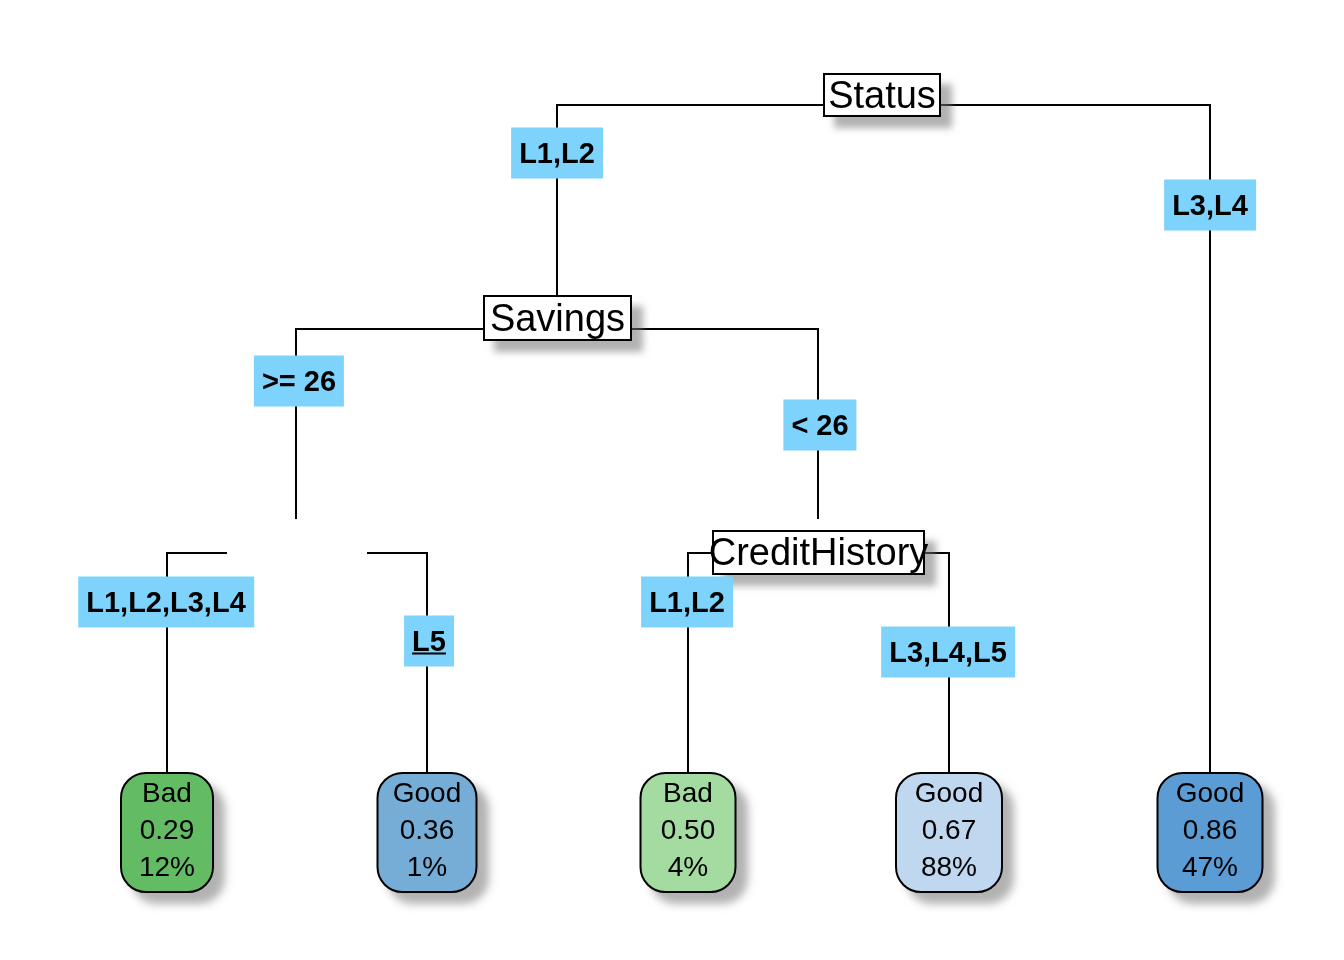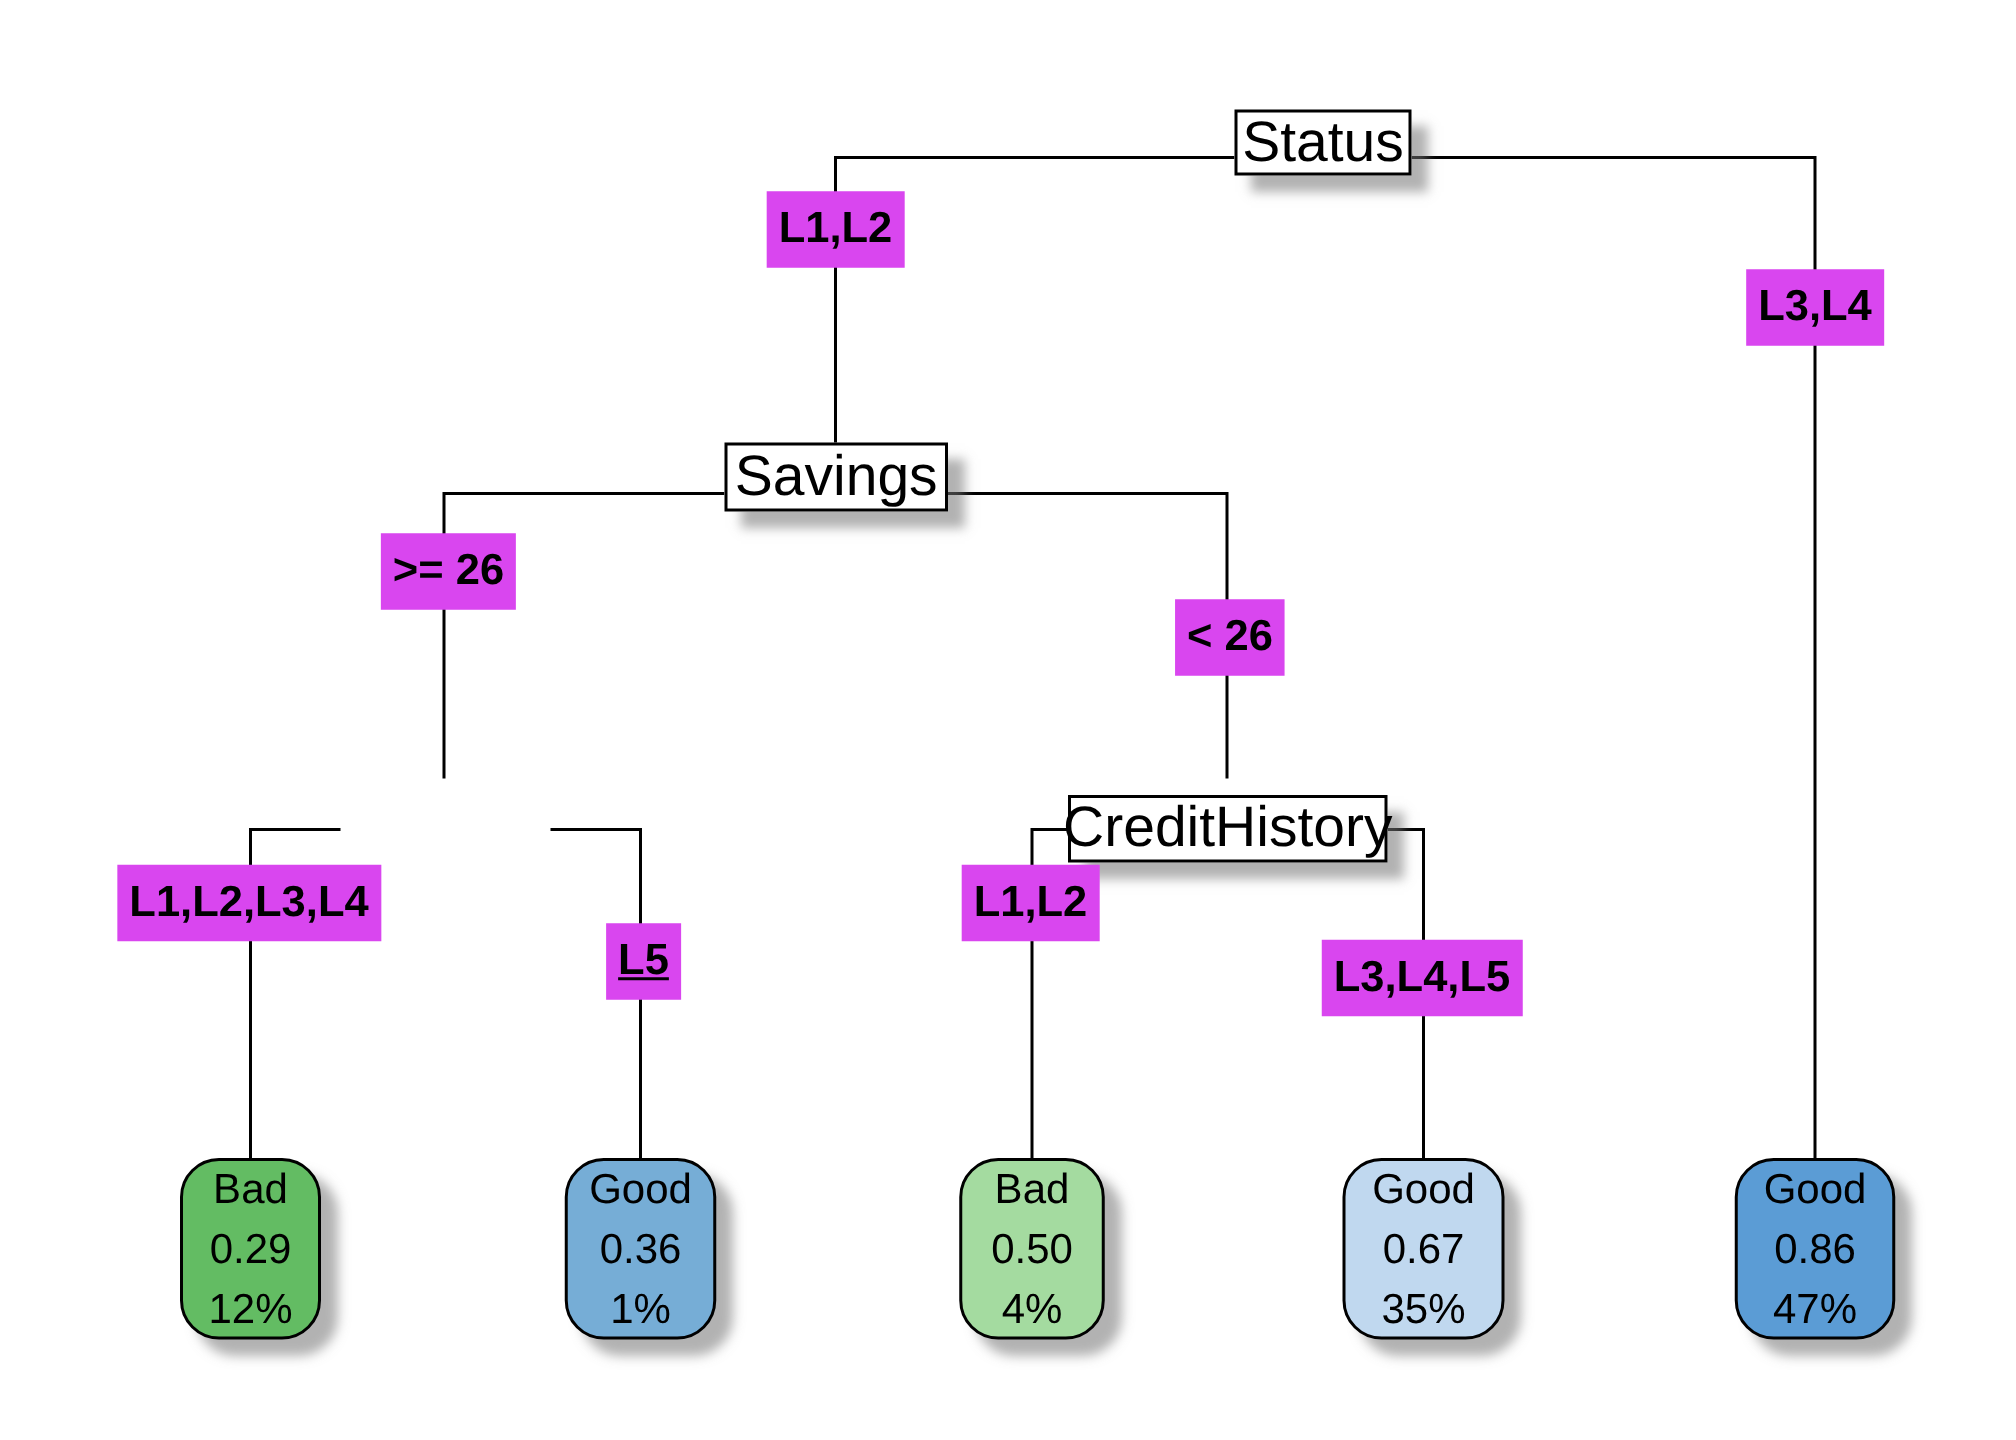--- a/index.html
+++ b/index.html
@@ -19,36 +19,36 @@
     border:2px solid #000;
     box-sizing:border-box;
     display:flex;align-items:center;justify-content:center;
     font-size:38px;
     box-shadow:11px 11px 7px rgba(115,115,115,0.55);
     white-space:nowrap;
   }
   .elabel{
     position:absolute;
     transform:translate(-50%,-50%);
-    background:#d946ef;
+    background:#7dd3fc;
     font-size:29px;
     font-weight:bold;
     padding:9px 8px;
     white-space:nowrap;
     text-align:center;
   }
   .leaf{
     position:absolute;
     transform:translateX(-50%);
     top:772px;
     height:121px;
     border:2.5px solid #000;
     border-radius:26px;
     box-sizing:border-box;
-    display:flex;flex-direction:column;align-items:center;justify-content:space-between;
+    display:flex;flex-direction:column;align-items:center;justify-content:flex-start;
     font-size:28px;
     line-height:37px;
     box-shadow:11px 11px 8px rgba(115,115,115,0.55);
   }
 </style>
 </head>
 <body>
 
 <div class="canvas">
 
@@ -99,21 +99,21 @@
 
   <div class="leaf" style="left: 688px; width: 97px; background: rgb(164, 219, 160);">
     <div>Bad</div>
     <div>0.50</div>
     <div>4%</div>
   </div>
 
   <div class="leaf" style="left: 949px; width: 108px; background: rgb(192, 216, 239);">
     <div>Good</div>
     <div>0.67</div>
-    <div>35%</div>
+    <div>88%</div>
   </div>
 
   <div class="leaf" style="left: 1210px; width: 107px; background: rgb(91, 156, 213);">
     <div>Good</div>
     <div>0.86</div>
     <div>47%</div>
   </div>
 
 </div>
 

